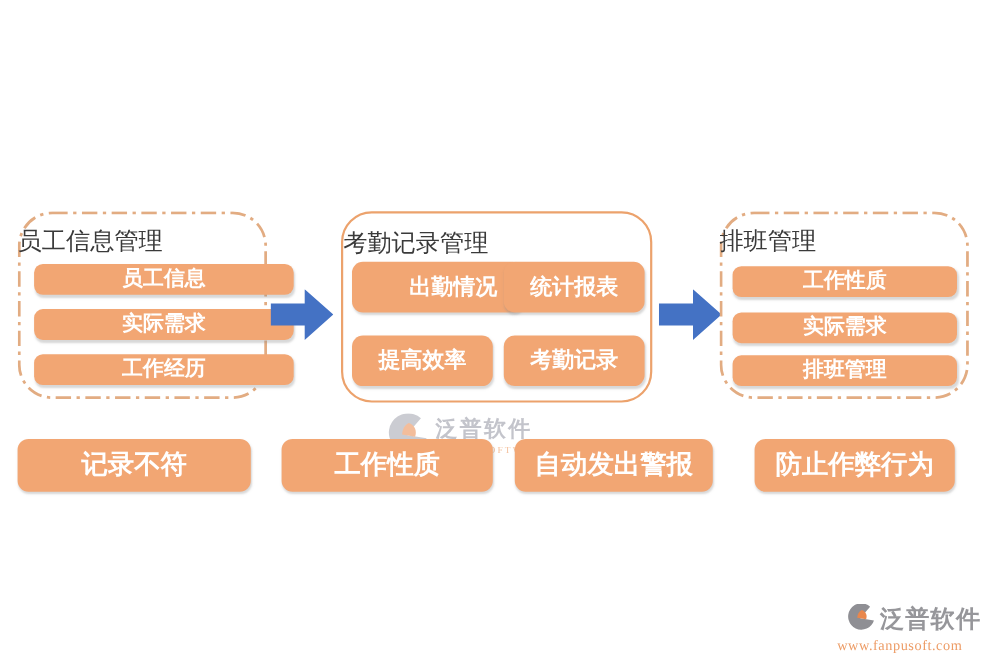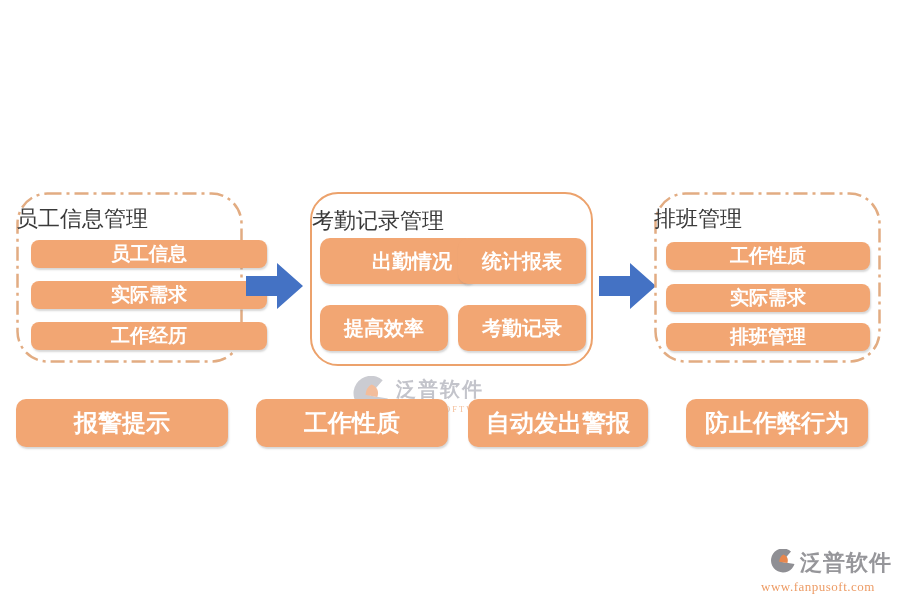--- a/index.html
+++ b/index.html
@@ -99,21 +99,21 @@
   <div class="fbox fbox-right">
     <svg class="border-svg" width="227" height="171" viewBox="0 0 227 171">
       <rect x="1.5" y="1.5" width="224" height="168" rx="30" fill="none" stroke="#E2AC82" stroke-width="2.5" stroke-dasharray="14 5 3 5"></rect>
     </svg>
     <div class="box-heading">排班管理</div>
     <div class="pill pill-side" style="top:50px;">工作性质</div>
     <div class="pill pill-side" style="top:92px;">实际需求</div>
     <div class="pill pill-side" style="top:131px;">排班管理</div>
   </div>
 
-  <div class="bottom-pill" style="left:16px;width:212px;">报警提示</div>
+  <div class="bottom-pill" style="left:16px;width:212px;">记录不符</div>
   <div class="bottom-pill" style="left:256px;width:192px;">工作性质</div>
   <div class="bottom-pill" style="left:468px;width:180px;">自动发出警报</div>
   <div class="bottom-pill" style="left:686px;width:182px;">防止作弊行为</div>
 
   <div class="footer-brand">
     <div class="fb-row">
       <svg width="26" height="28" viewBox="0 0 26 28">
         <path d="M21 2.5 A12 12 0 1 0 24.5 15 L12 13 Z" fill="#8F8F94"></path>
         <path d="M13.5 5.5 C17.5 7 18.6 10.8 17.3 14 L9.3 12.7 C9.4 9.2 11 6.6 13.5 5.5 Z" fill="#E8874D"></path>
       </svg>

